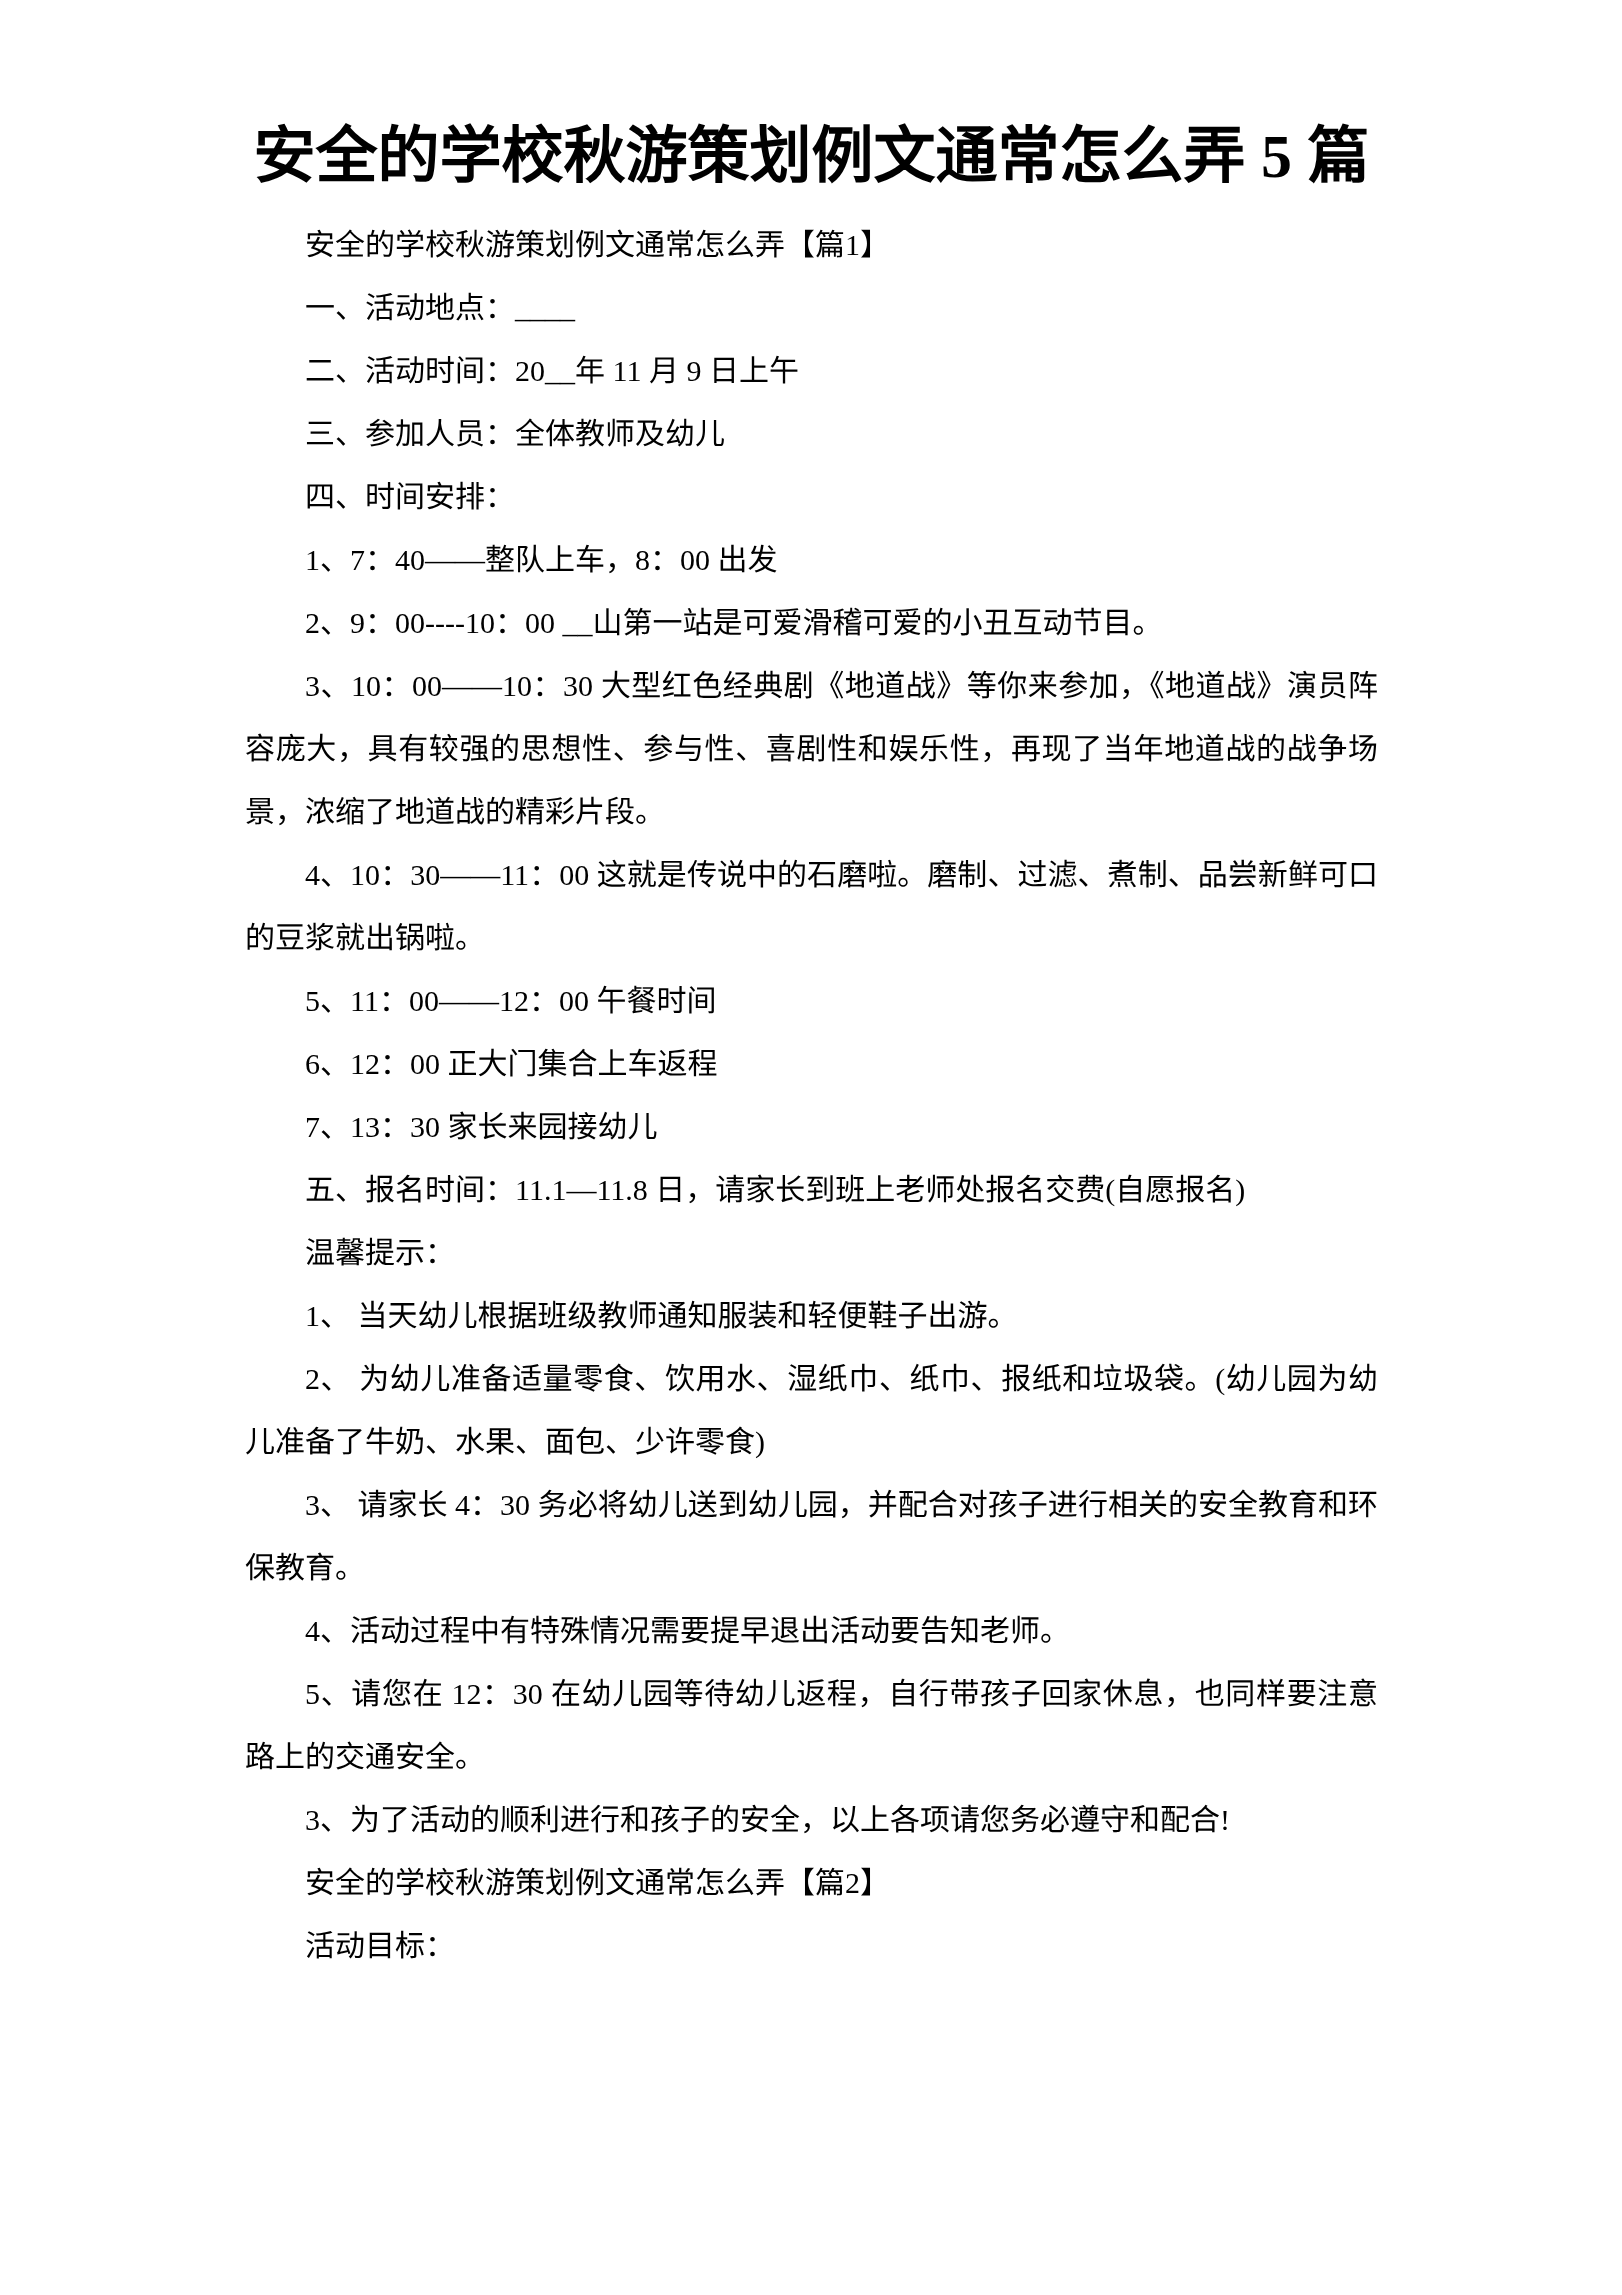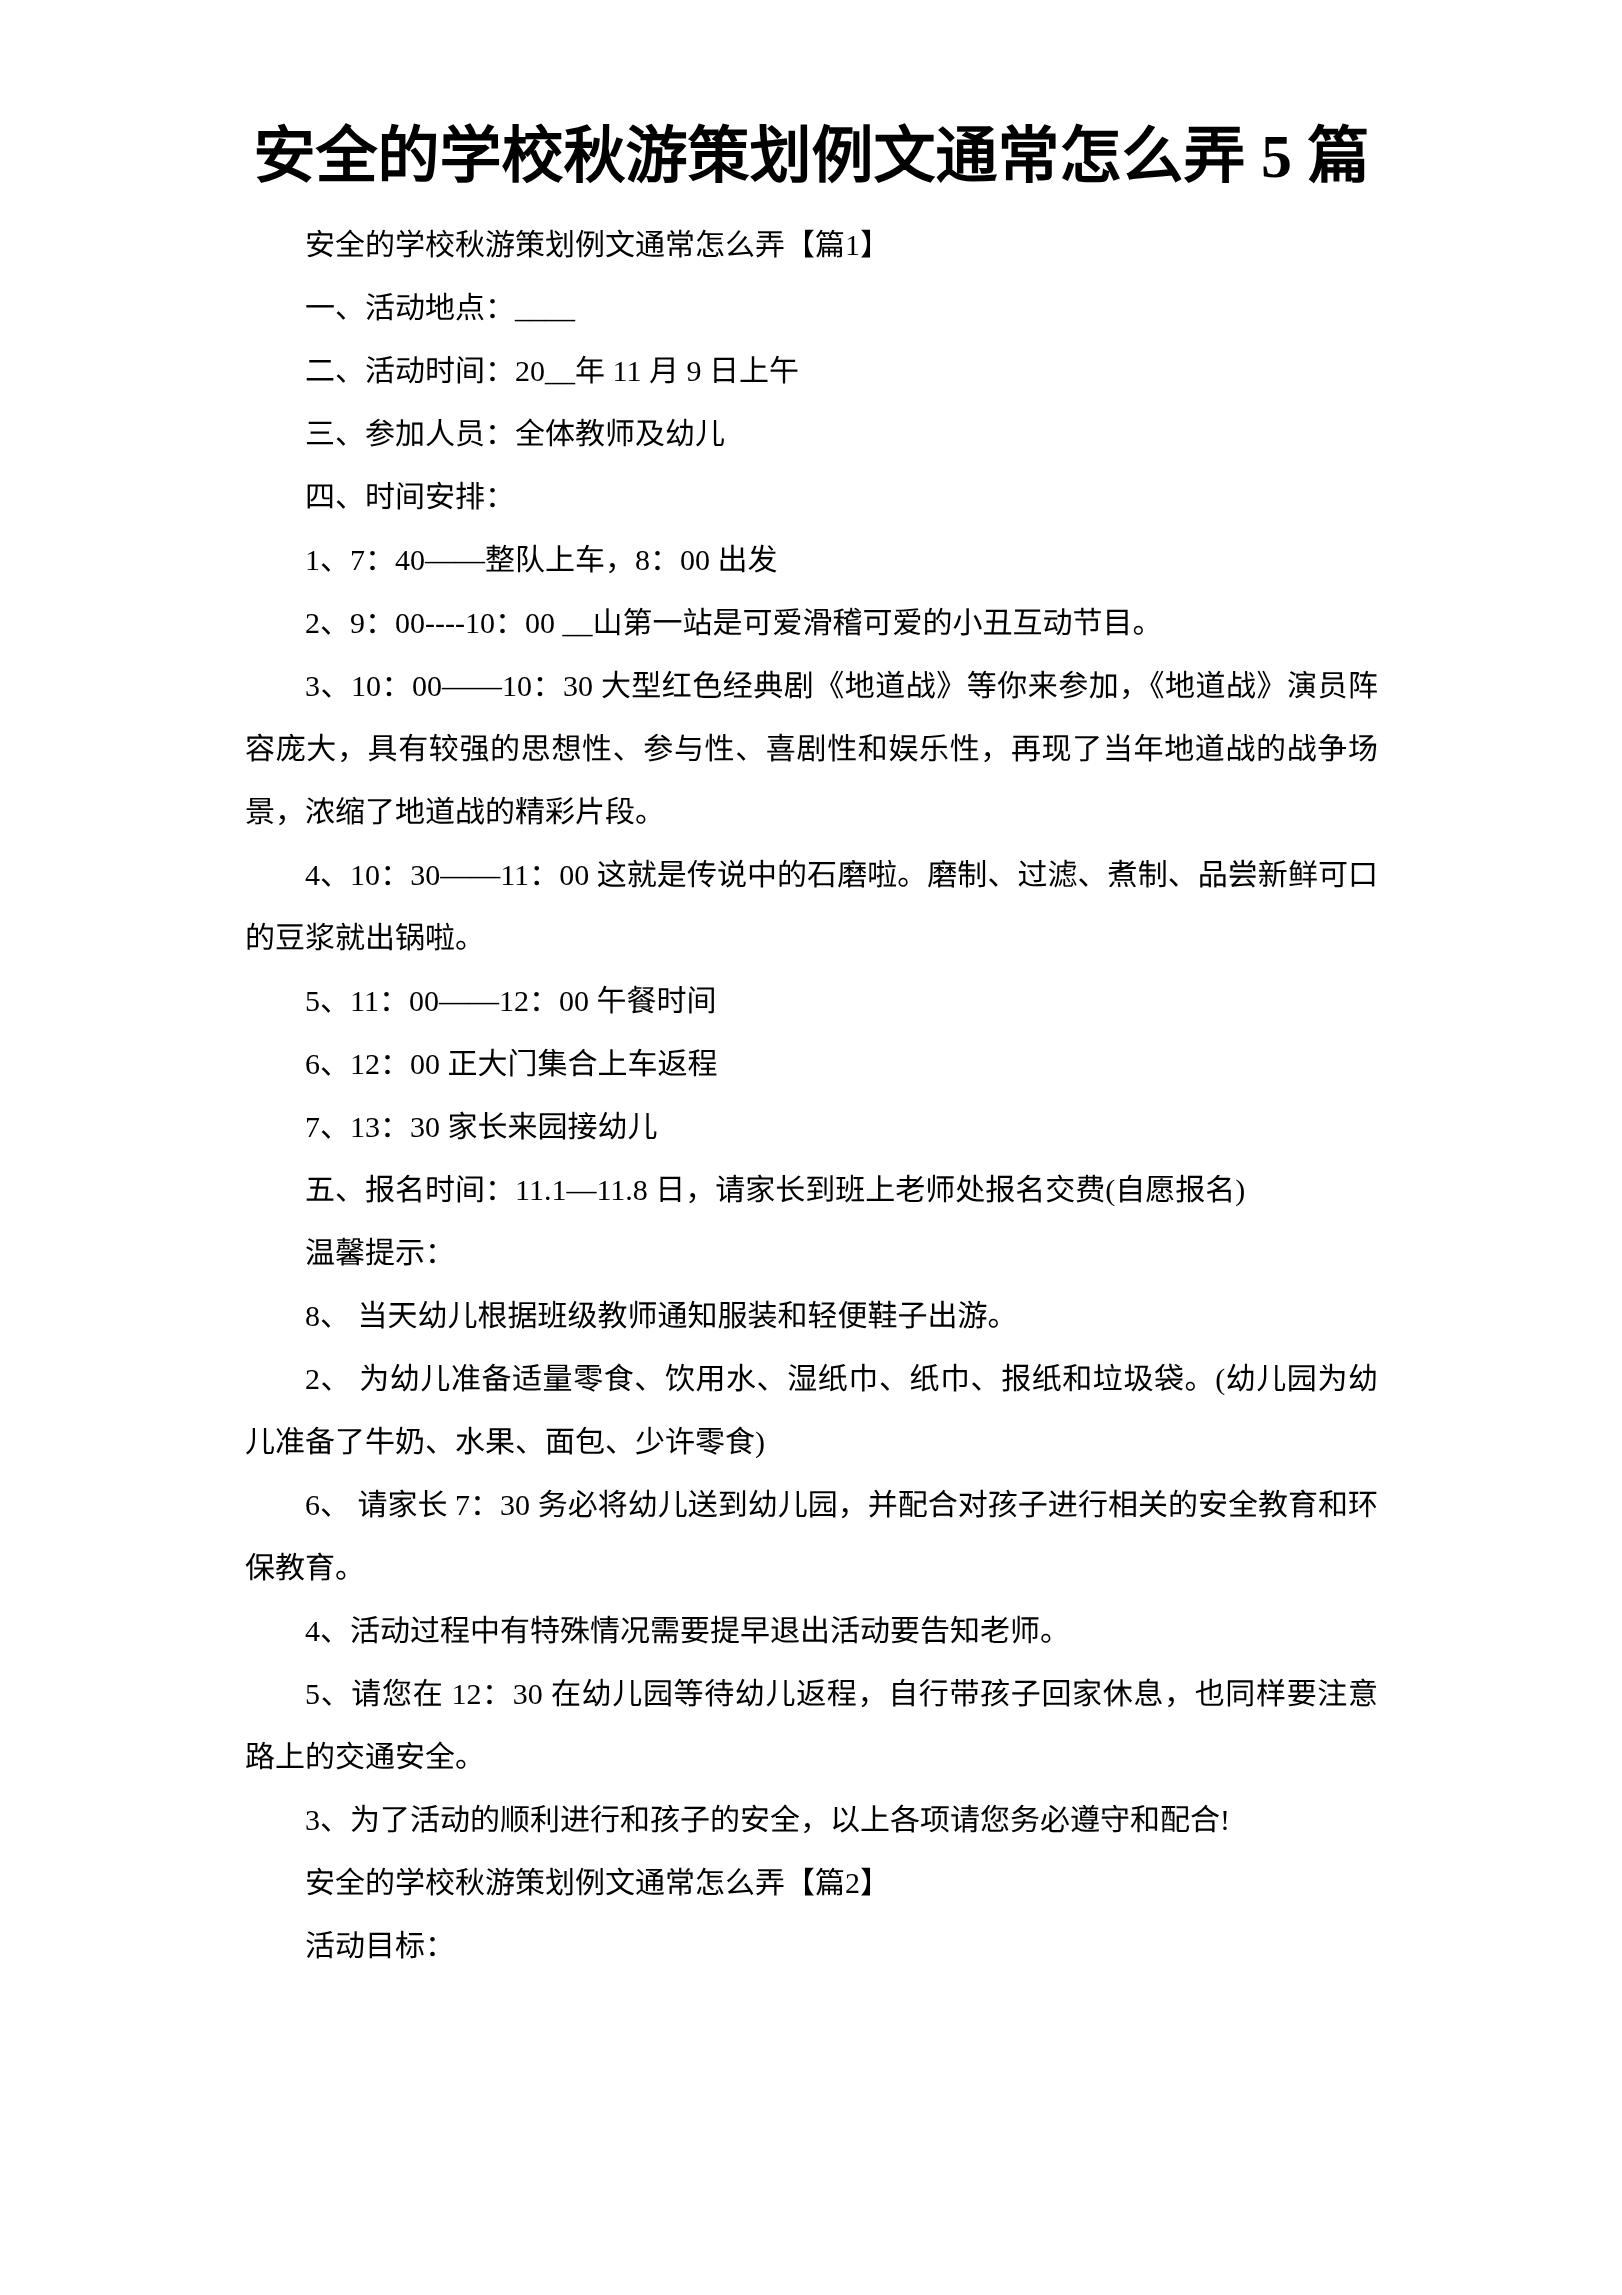--- a/index.html
+++ b/index.html
@@ -52,23 +52,23 @@
       <p class="para">四、时间安排：</p>
       <p class="para">1、7：40——整队上车，8：00 出发</p>
       <p class="para">2、9：00----10：00 __山第一站是可爱滑稽可爱的小丑互动节目。</p>
       <p class="para">3、10：00——10：30 大型红色经典剧《地道战》等你来参加，《地道战》演员阵容庞大，具有较强的思想性、参与性、喜剧性和娱乐性，再现了当年地道战的战争场景，浓缩了地道战的精彩片段。</p>
       <p class="para">4、10：30——11：00 这就是传说中的石磨啦。磨制、过滤、煮制、品尝新鲜可口的豆浆就出锅啦。</p>
       <p class="para">5、11：00——12：00 午餐时间</p>
       <p class="para">6、12：00 正大门集合上车返程</p>
       <p class="para">7、13：30 家长来园接幼儿</p>
       <p class="para">五、报名时间：11.1—11.8 日，请家长到班上老师处报名交费(自愿报名)</p>
       <p class="para">温馨提示：</p>
-      <p class="para">8、 当天幼儿根据班级教师通知服装和轻便鞋子出游。</p>
+      <p class="para">1、 当天幼儿根据班级教师通知服装和轻便鞋子出游。</p>
       <p class="para">2、 为幼儿准备适量零食、饮用水、湿纸巾、纸巾、报纸和垃圾袋。(幼儿园为幼儿准备了牛奶、水果、面包、少许零食)</p>
-      <p class="para">6、 请家长 7：30 务必将幼儿送到幼儿园，并配合对孩子进行相关的安全教育和环保教育。</p>
+      <p class="para">3、 请家长 4：30 务必将幼儿送到幼儿园，并配合对孩子进行相关的安全教育和环保教育。</p>
       <p class="para">4、活动过程中有特殊情况需要提早退出活动要告知老师。</p>
       <p class="para">5、请您在 12：30 在幼儿园等待幼儿返程，自行带孩子回家休息，也同样要注意路上的交通安全。</p>
       <p class="para">3、为了活动的顺利进行和孩子的安全，以上各项请您务必遵守和配合!</p>
       <p class="para">安全的学校秋游策划例文通常怎么弄【篇2】</p>
       <p class="para">活动目标：</p>
     </section>
 </main>
 
 
 </body></html>

